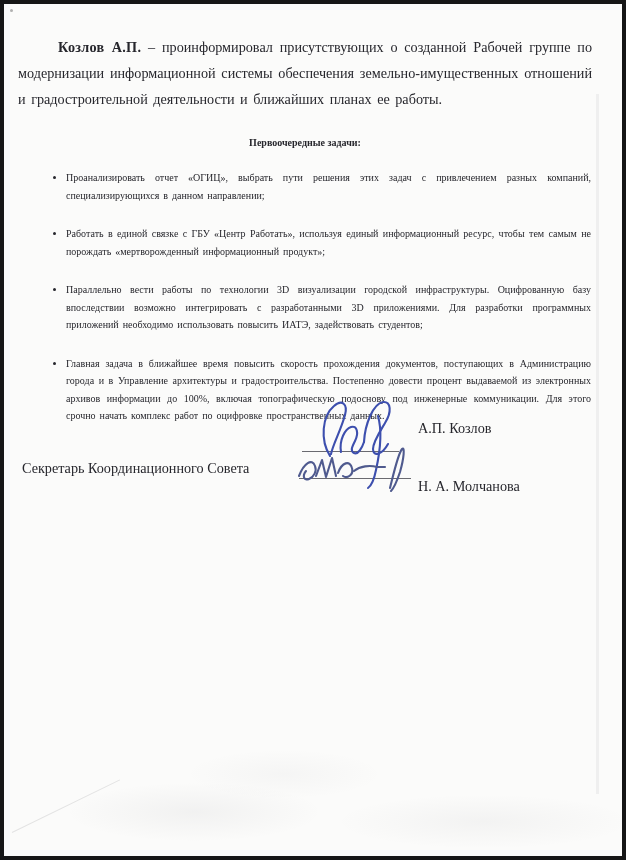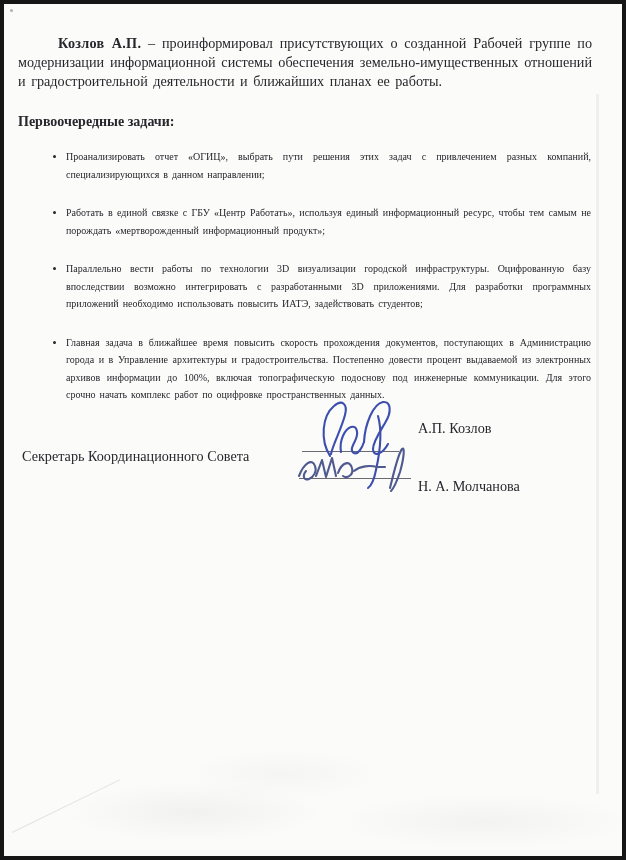--- a/index.html
+++ b/index.html
@@ -17,34 +17,34 @@
   
   .speck{position:absolute;left:6px;top:5px;width:3px;height:3px;border-radius:50%;background:rgba(40,40,40,.35);}
   .shadow-right{position:absolute;left:592px;top:90px;width:3px;height:700px;background:rgba(20,20,30,.05);}
   .curl-line{position:absolute;left:8px;top:828px;width:120px;height:1px;background:rgba(20,20,30,.10);transform:rotate(-26deg);transform-origin:left center;}
   .smudge{position:absolute;border-radius:50%;pointer-events:none;}
   .sm1{left:60px;top:778px;width:260px;height:60px;background:radial-gradient(ellipse at center, rgba(60,60,70,.05), rgba(60,60,70,0) 70%);}
   .sm2{left:330px;top:790px;width:300px;height:55px;background:radial-gradient(ellipse at center, rgba(60,60,70,.045), rgba(60,60,70,0) 70%);}
   .sm3{left:180px;top:745px;width:200px;height:50px;background:radial-gradient(ellipse at center, rgba(60,60,70,.03), rgba(60,60,70,0) 70%);}
 
   .content{position:absolute;left:14px;top:30px;width:574px;}
-  .intro{margin:0;font-size:14.2px;line-height:19px;text-align:justify;text-indent:40px;word-spacing:2px;}
+  .intro{margin:0;font-size:14.2px;line-height:26px;text-align:justify;text-indent:40px;word-spacing:2px;}
   .intro b{letter-spacing:.3px;}
-  .tasks-heading{margin:21px 0 17px 0;font-size:14px;line-height:19px;font-weight:bold;}
+  .tasks-heading{margin:21px 0 17px 0;font-size:10px;line-height:19px;font-weight:bold;text-align:center;}
   ul.tasks{margin:12px 0 0 0;padding:0 0 0 32px;list-style:disc outside;}
   ul.tasks li{
     font-size:10px;line-height:17.5px;
     text-align:justify;word-spacing:1.5px;
     margin:0 0 21px 16px;padding-right:1px;
   }
 
   .sig-block{position:absolute;left:14px;top:390px;width:586px;height:120px;font-size:14.2px;}
   .sig-role{position:absolute;left:4px;white-space:nowrap;}
   .r1{top:40px;}
-  .r2{top:54px;}
+  .r2{top:66px;}
   .sig-line{position:absolute;height:1px;background:#6a6a70;}
   .l1{left:284px;top:57px;width:97px;}
   .l2{left:281px;top:84px;width:112px;}
   .sig-name{position:absolute;left:400px;white-space:nowrap;}
   .n1{top:26px;}
   .n2{top:84px;}
   .sig-svg{position:absolute;overflow:visible;}
   .s1{left:296px;top:0px;color:#3d4fae;}
   .s2{left:276px;top:54px;color:#4f5a8e;}
   .sig-svg path{fill:none;stroke:currentColor;stroke-width:2.1;stroke-linecap:round;stroke-linejoin:round;}

